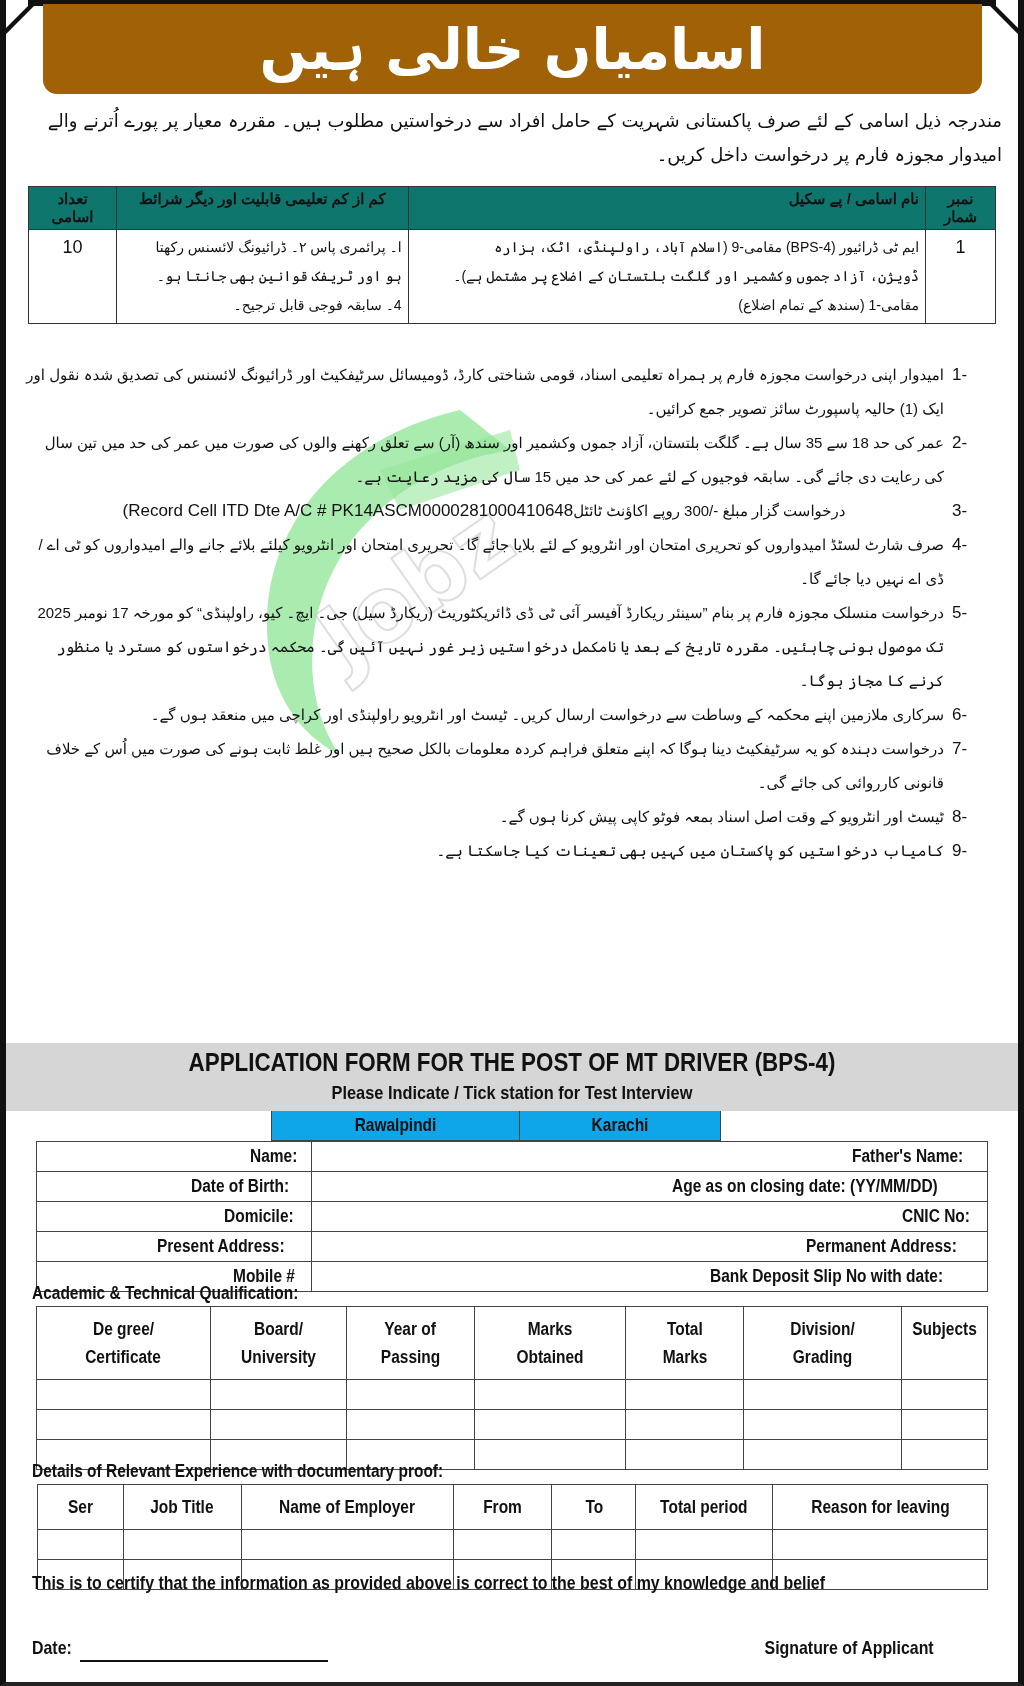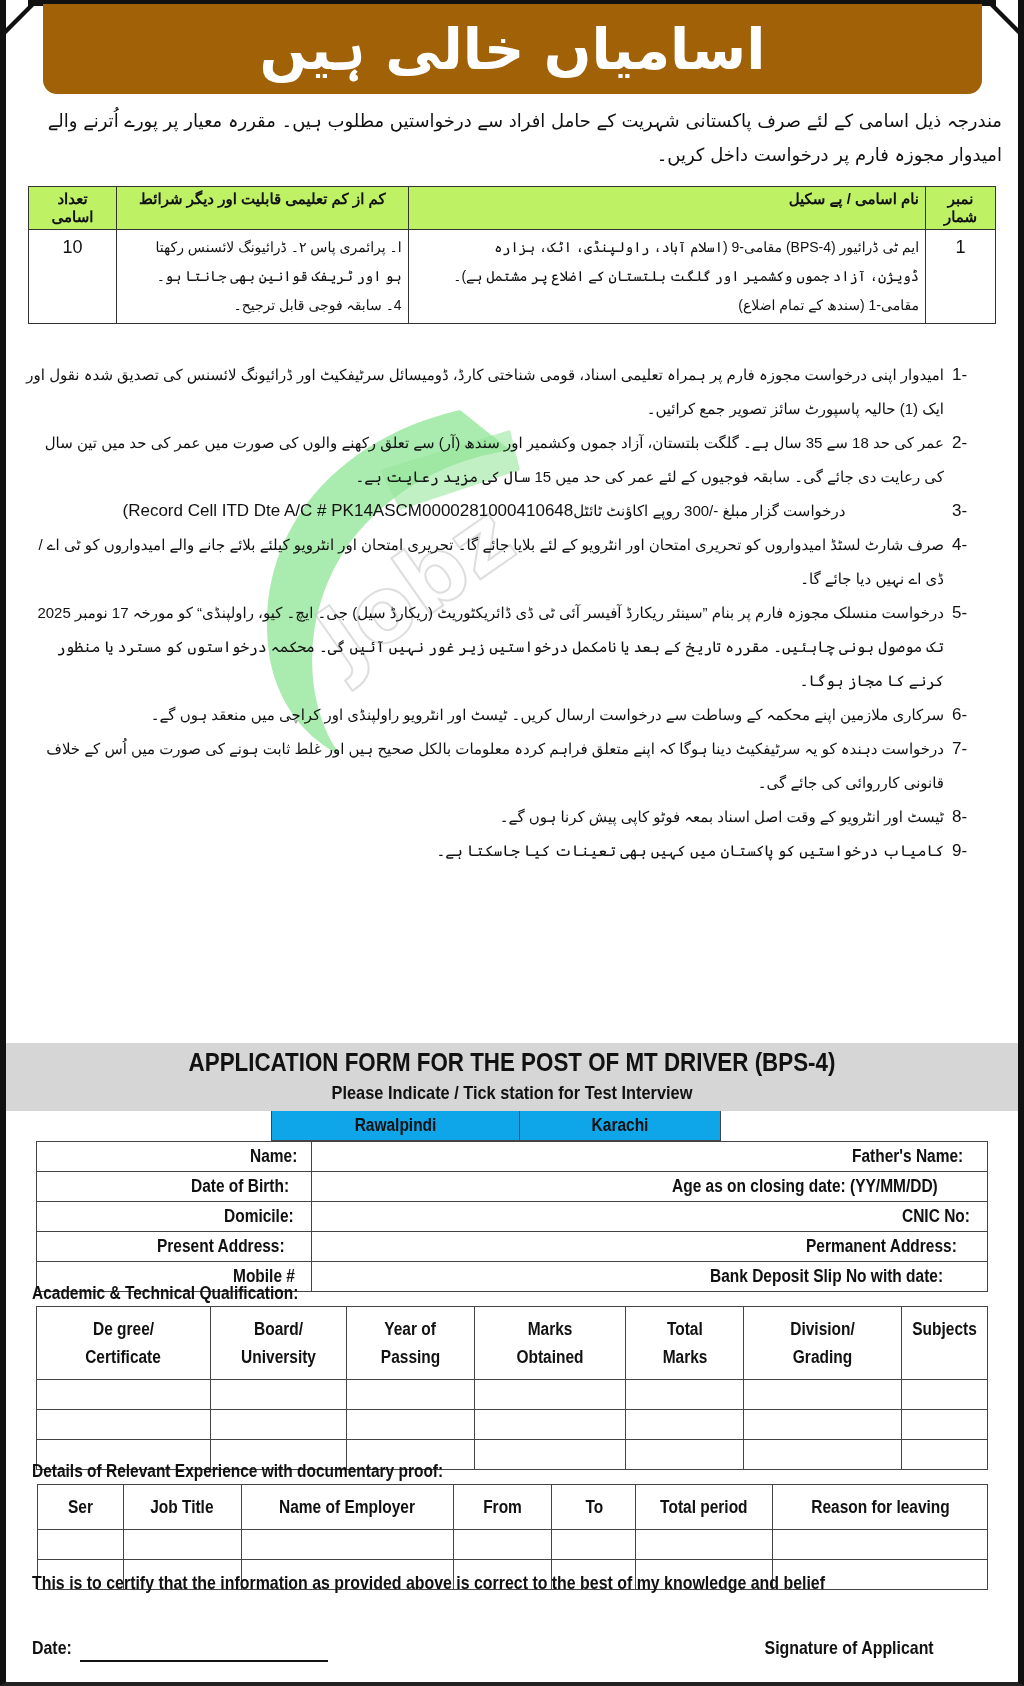--- a/index.html
+++ b/index.html
@@ -45,21 +45,21 @@
     }
 
     
     .vac-table {
       position: absolute; left: 28px; top: 186px; width: 968px;
       border-collapse: collapse; direction: rtl; font-size: 14px;
     }
     .vac-table th, .vac-table td {
       border: 1.5px solid #333; padding: 3px 6px; vertical-align: top;
     }
-    .vac-table th { background: #bef264; font-weight: bold; height: 34px; font-size: 15px; }
+    .vac-table th { background: #0f766e; font-weight: bold; height: 34px; font-size: 15px; }
     .vac-table td { line-height: 29px; }
     .vac-table .num { text-align: center; font-family: "Liberation Sans", sans-serif; font-size: 18px; }
 
     
     .conditions { position: absolute; left: 24px; right: 18px; top: 358px; }
     .cond {
       position: relative; display: flex; flex-direction: row-reverse; align-items: flex-start;
       font-size: 15px; line-height: 34px;
     }
     .cond-num {

